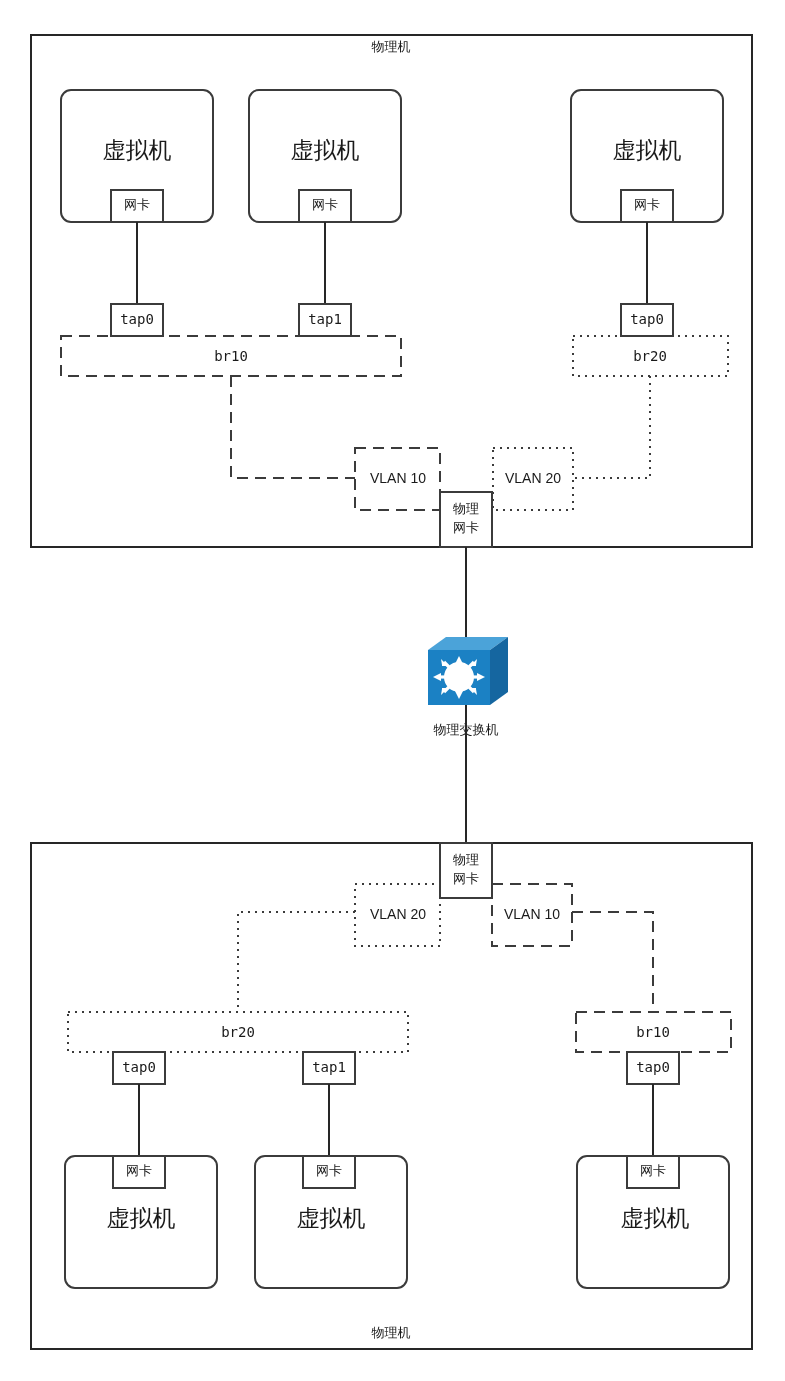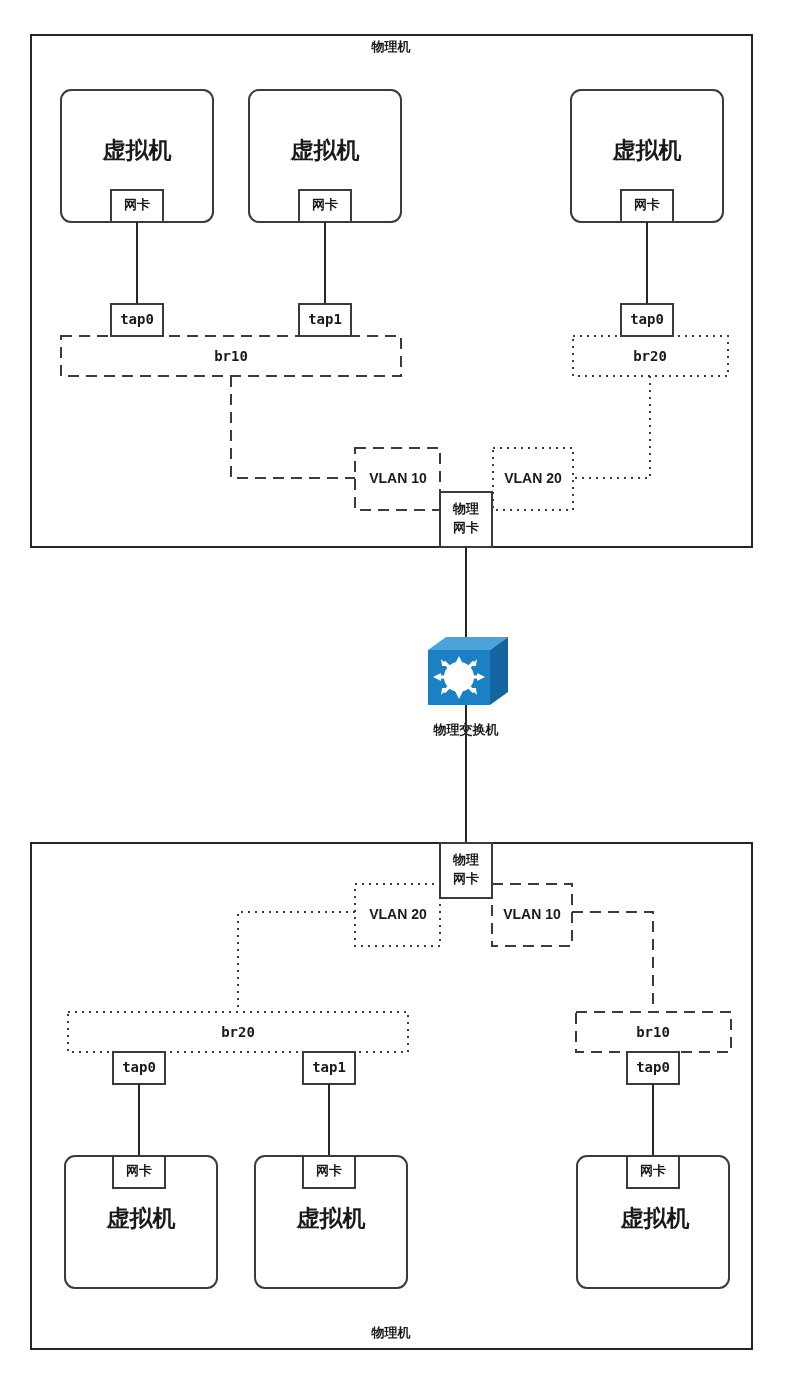--- a/index.html
+++ b/index.html
@@ -11,21 +11,20 @@
   body {
     width: 785px;
     height: 1381px;
     font-family: "Liberation Sans", "DejaVu Sans", sans-serif;
     overflow: hidden;
   }
   #diagram-root {
     position: relative;
     width: 739px;
     height: 1381px;
-    font-weight: bold;
   }
   svg.topology {
     display: block;
     width: 785px;
     height: 1381px;
   }
   .host-frame {
     fill: #ffffff;
     stroke: #262626;
     stroke-width: 2;

